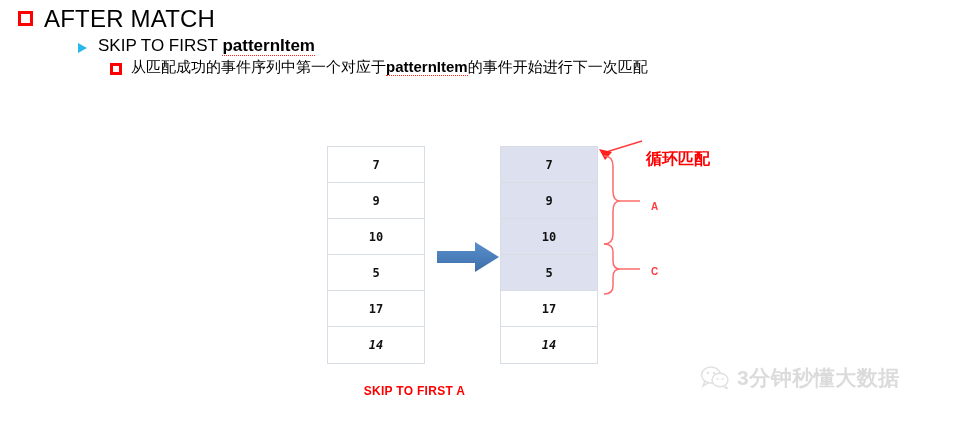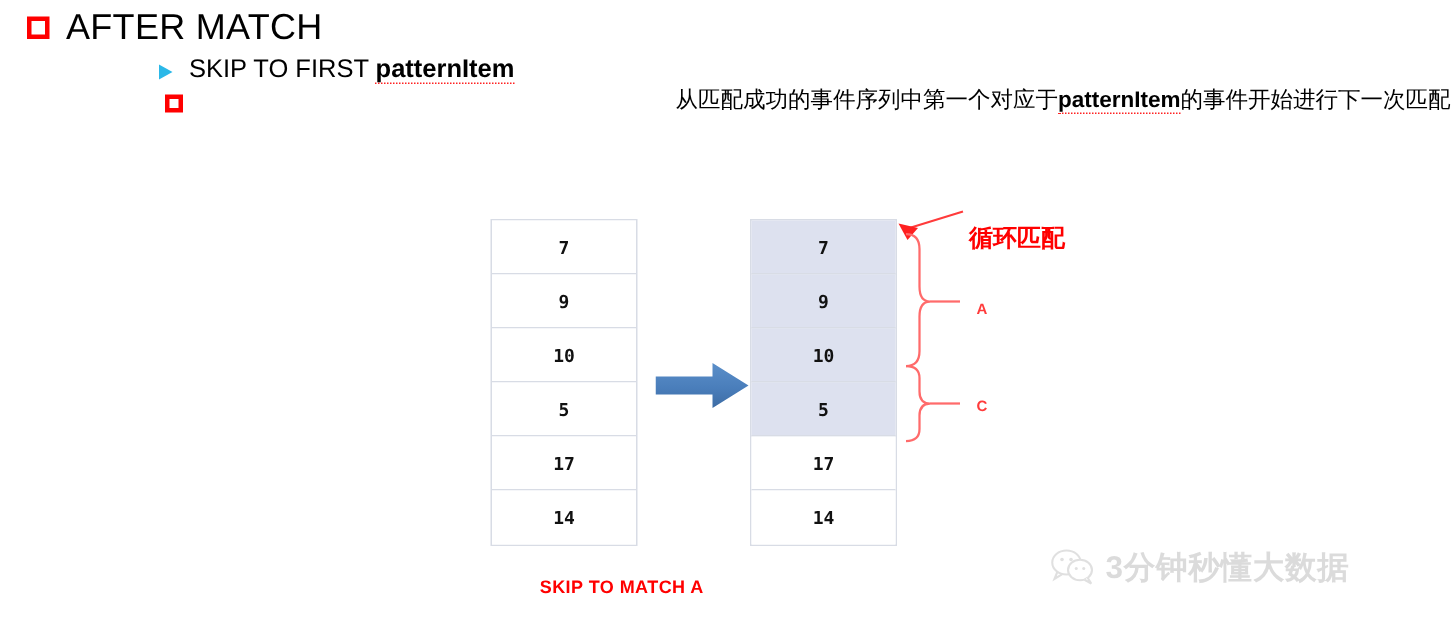--- a/index.html
+++ b/index.html
@@ -22,22 +22,22 @@
     left: 0;
     top: 0;
     width: 967px;
   }
   .bullet-row {
     display: flex;
     align-items: flex-start;
     white-space: nowrap;
   }
   .lvl1 { padding-left: 18px; margin-top: 5px; }
-  .lvl2 { padding-left: 106px; margin-top: 3px; }
-  .lvl3 { padding-left: 110px; margin-top: 3px; justify-content: space-between; }
+  .lvl2 { padding-left: 78px; margin-top: 3px; }
+  .lvl3 { padding-left: 110px; margin-top: 3px; }
 
   .sq-bullet {
     display: inline-block;
     box-sizing: border-box;
     border: 3px solid #ff0000;
     background: #ffffff;
     flex: 0 0 auto;
   }
   .sq-lg { width: 15px; height: 15px; margin-top: 6px; margin-right: 11px; }
   .sq-sm { width: 12px; height: 12px; margin-top: 5px; margin-right: 9px; }
@@ -80,21 +80,21 @@
     line-height: 36px;
     text-align: center;
     font-family: "DejaVu Sans Mono", "Liberation Mono", monospace;
     font-size: 12px;
     font-weight: bold;
     color: #111111;
     border-bottom: 1px solid #d8dce5;
     background: #ffffff;
     box-sizing: border-box;
   }
-  .cell:last-child { border-bottom: none; }
+  .cell:last-child { border-bottom: none; font-style: italic; }
   .cell.hl { background: #dde1ef; }
 
   .skip-label {
     position: absolute;
     left: 327px;
     top: 384px;
     width: 175px;
     text-align: center;
     color: #ff0000;
     font-size: 12px;
@@ -200,21 +200,21 @@
 
     <path d="M 8 104 Q 17 104 17 112 L 17 121 Q 17 129 24 129 Q 17 129 17 137 L 17 146 Q 17 154 8 154" stroke="#ff6b6b" stroke-width="1.5" fill="none"></path>
     <line x1="24" y1="129" x2="44" y2="129" stroke="#ff6b6b" stroke-width="1.5"></line>
   </svg>
 
   <div class="brace-label lbl-a">A</div>
   <div class="brace-label lbl-c">C</div>
 
   <div class="loop-label">循环匹配</div>
 
-  <div class="skip-label">SKIP TO MATCH A</div>
+  <div class="skip-label">SKIP TO FIRST A</div>
 
 </div>
 
 <div class="watermark">
   <svg width="30" height="26" viewBox="0 0 30 26">
     <ellipse cx="11" cy="10" rx="9.5" ry="8" fill="none" stroke="#9a9a9a" stroke-width="1.4"></ellipse>
     <path d="M 5 16 L 3 21 L 8.5 17.6" fill="none" stroke="#9a9a9a" stroke-width="1.4"></path>
     <circle cx="8" cy="8" r="1.2" fill="#9a9a9a"></circle>
     <circle cx="14" cy="8" r="1.2" fill="#9a9a9a"></circle>
     <ellipse cx="20" cy="15" rx="8" ry="6.8" fill="#ffffff" stroke="#9a9a9a" stroke-width="1.4"></ellipse>

